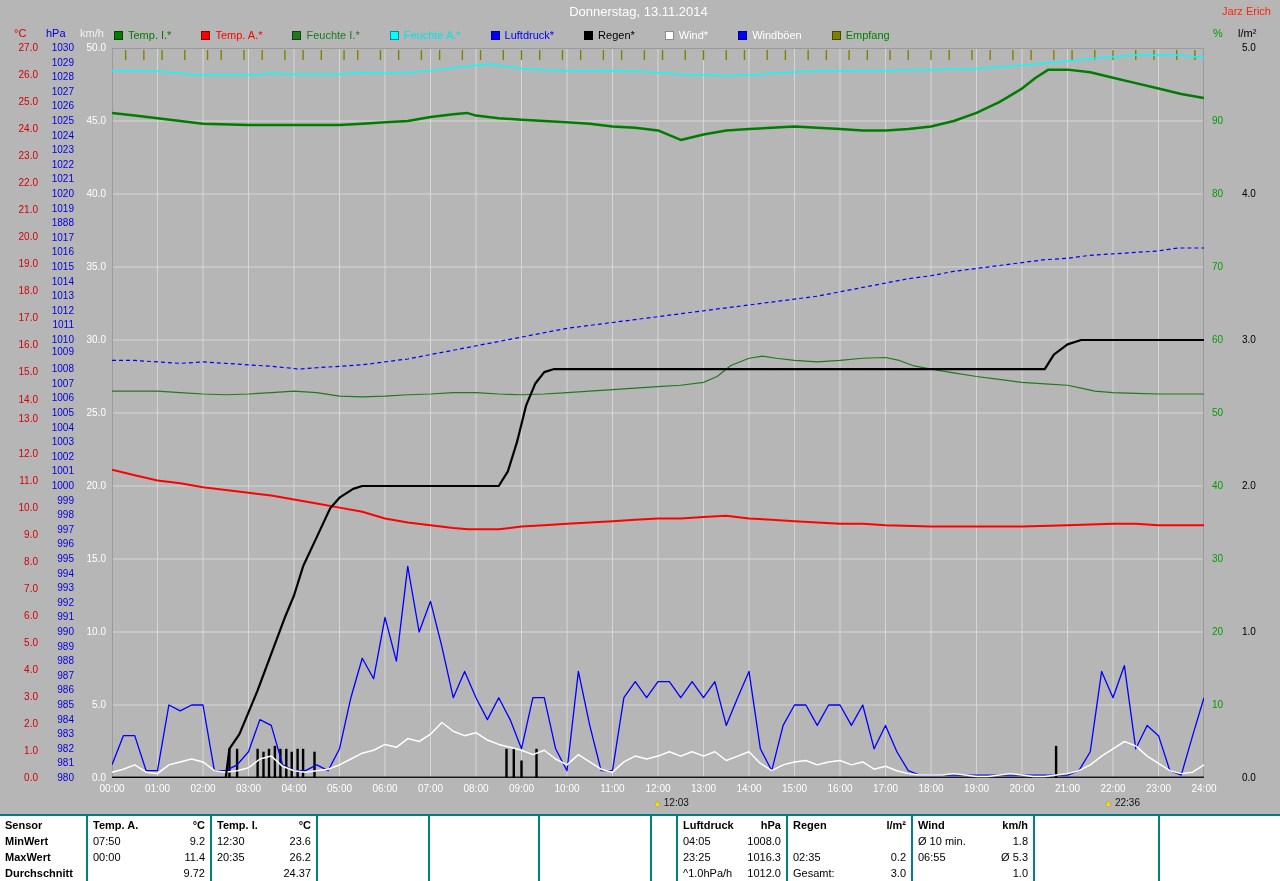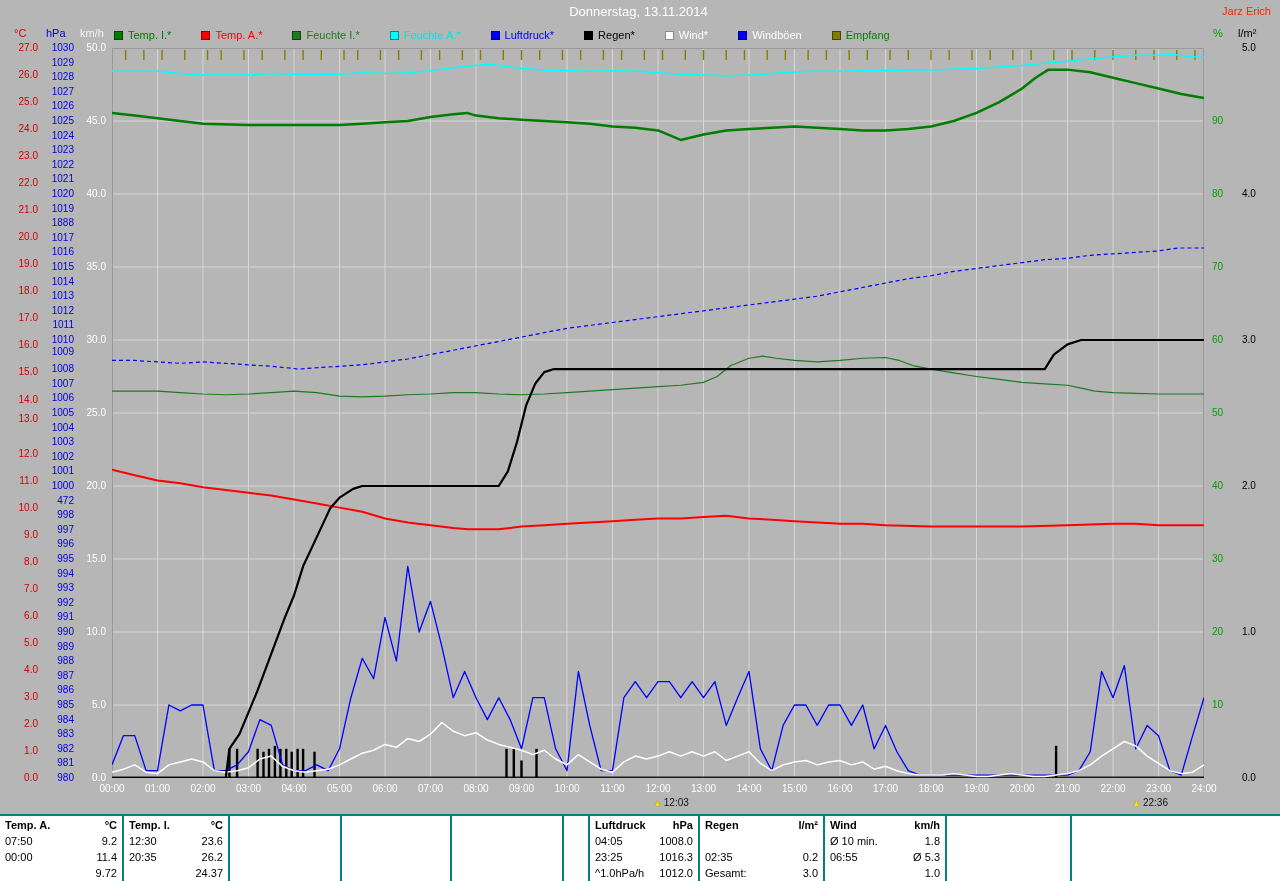--- a/index.html
+++ b/index.html
@@ -133,21 +133,21 @@
     <div class="tick" style="top:346px;color:#0000dd">1009</div>
     <div class="tick" style="top:363.2px;color:#0000dd">1008</div>
     <div class="tick" style="top:377.8px;color:#0000dd">1007</div>
     <div class="tick" style="top:392.4px;color:#0000dd">1006</div>
     <div class="tick" style="top:407.0px;color:#0000dd">1005</div>
     <div class="tick" style="top:421.6px;color:#0000dd">1004</div>
     <div class="tick" style="top:436.2px;color:#0000dd">1003</div>
     <div class="tick" style="top:450.8px;color:#0000dd">1002</div>
     <div class="tick" style="top:465.4px;color:#0000dd">1001</div>
     <div class="tick" style="top:480.0px;color:#0000dd">1000</div>
-    <div class="tick" style="top:494.6px;color:#0000dd">472</div>
+    <div class="tick" style="top:494.6px;color:#0000dd">999</div>
     <div class="tick" style="top:509.2px;color:#0000dd">998</div>
     <div class="tick" style="top:523.8px;color:#0000dd">997</div>
     <div class="tick" style="top:538.4px;color:#0000dd">996</div>
     <div class="tick" style="top:553.0px;color:#0000dd">995</div>
     <div class="tick" style="top:567.6px;color:#0000dd">994</div>
     <div class="tick" style="top:582.2px;color:#0000dd">993</div>
     <div class="tick" style="top:596.8px;color:#0000dd">992</div>
     <div class="tick" style="top:611.4px;color:#0000dd">991</div>
     <div class="tick" style="top:626.0px;color:#0000dd">990</div>
     <div class="tick" style="top:640.6px;color:#0000dd">989</div>
@@ -332,24 +332,38 @@
     <div class="xl" style="left:909.0px">18:00</div>
     <div class="xl" style="left:954.5px">19:00</div>
     <div class="xl" style="left:1000.0px">20:00</div>
     <div class="xl" style="left:1045.5px">21:00</div>
     <div class="xl" style="left:1091.0px">22:00</div>
     <div class="xl" style="left:1136.5px">23:00</div>
     <div class="xl" style="left:1182.0px">24:00</div>
   </div>
 <div id="sunmarks">
     <div class="sunmark" style="left:652.9px"><span class="sun-icon">▲</span><span>12:03</span></div>
-    <div class="sunmark" style="left:1132.0px"><span class="sun-icon">▲</span><span>22:36</span></div>
+    <div class="sunmark" style="left:1104px"><span class="sun-icon">▲</span><span>22:36</span></div>
   </div>
 
 <div class="stats" id="stats">
+    <div class="scol" style="width:88px">
+      <div class="srow bold">
+        <span class="sl">Sensor</span>
+      </div>
+      <div class="srow bold">
+        <span class="sl">MinWert</span>
+      </div>
+      <div class="srow bold">
+        <span class="sl">MaxWert</span>
+      </div>
+      <div class="srow bold">
+        <span class="sl">Durchschnitt</span>
+      </div>
+    </div>
     <div class="scol" style="width:124px">
       <div class="srow bold">
         <span class="sl">Temp. A.</span>
         <span class="sv">°C</span>
       </div>
       <div class="srow">
         <span class="sl">07:50</span>
         <span class="sv">9.2</span>
       </div>
       <div class="srow">

